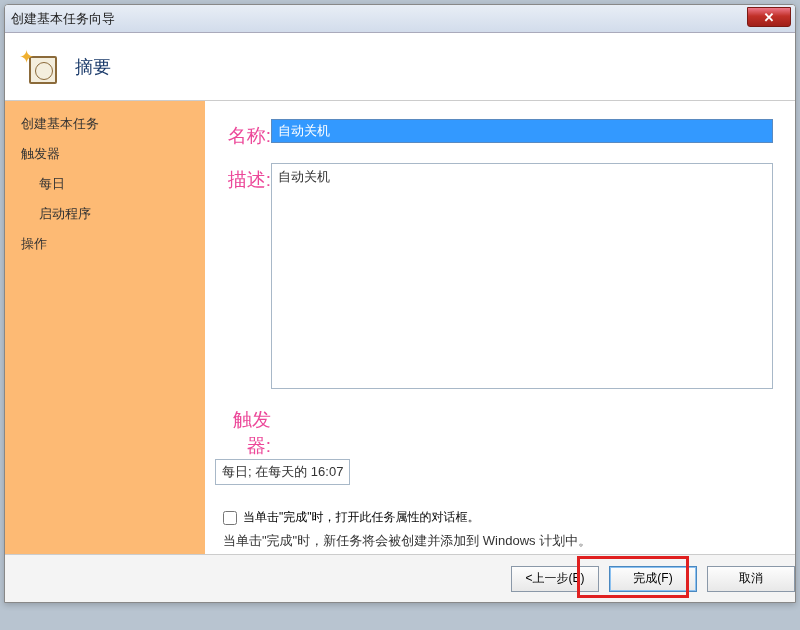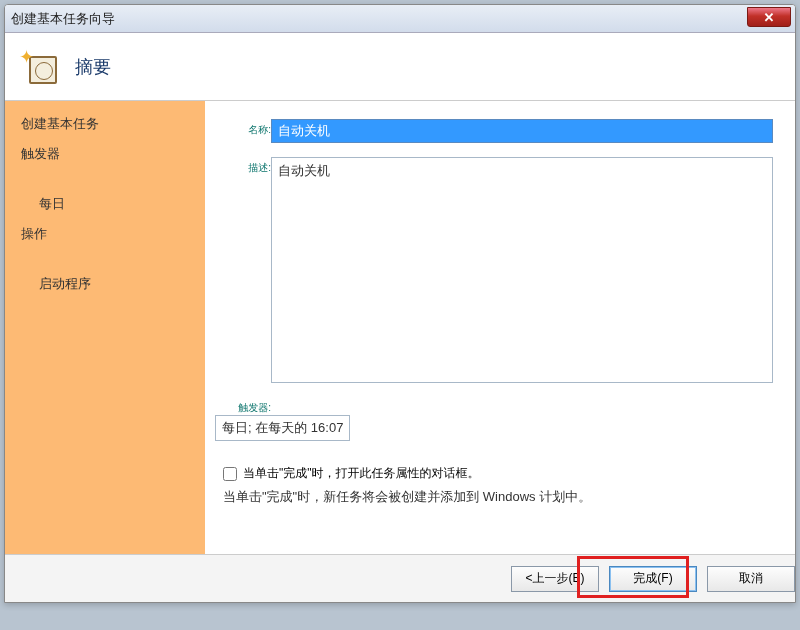--- a/index.html
+++ b/index.html
@@ -86,34 +86,34 @@
       background: #fdba74;
       padding-top: 8px;
       border-right: none;
     }
     .sidebar-item {
       padding: 6px 16px;
       color: #333;
       cursor: pointer;
       font-size: 13px;
     }
-    .sidebar-item.sub { padding-left: 34px; margin-top: 20px; }
+    .sidebar-item.sub { padding-left: 34px; }
     .sidebar-item.selected {
       background: #3399ff;
       color: #fff;
     }
     .content {
       flex: 1;
       padding: 18px 22px 12px 10px;
       display: flex;
       flex-direction: column;
     }
     .formrow { display: flex; margin-bottom: 14px; align-items: flex-start; }
     .formrow.tight { margin-bottom: 16px; flex-direction: column; }
-    .label { width: 56px; text-align: right; color: #0f766e; padding-top: 4px; font-size: 10px; }
+    .label { width: 56px; text-align: right; color: #ec4899; padding-top: 4px; font-size: 19px; }
     .input-text {
       flex: 1;
       height: 24px;
       border: 1px solid #a8b8c8;
       padding: 2px 6px;
       font-family: inherit;
       font-size: 13px;
       background: #fff;
     }
     .input-text.selected {
@@ -192,22 +192,22 @@
       <span class="star">✦</span>
     </div>
     <div class="header-title">摘要</div>
   </div>
 
   <div class="body">
     <div class="sidebar">
       <div class="sidebar-item">创建基本任务</div>
       <div class="sidebar-item">触发器</div>
       <div class="sidebar-item sub">每日</div>
+      <div class="sidebar-item sub">启动程序</div>
       <div class="sidebar-item">操作</div>
-      <div class="sidebar-item sub">启动程序</div>
     </div>
 
     <div class="content">
       <div class="formrow">
         <div class="label">名称:</div>
         <div class="input-text selected">自动关机</div>
       </div>
       <div class="formrow">
         <div class="label">描述:</div>
         <div class="textarea-box">自动关机</div>

